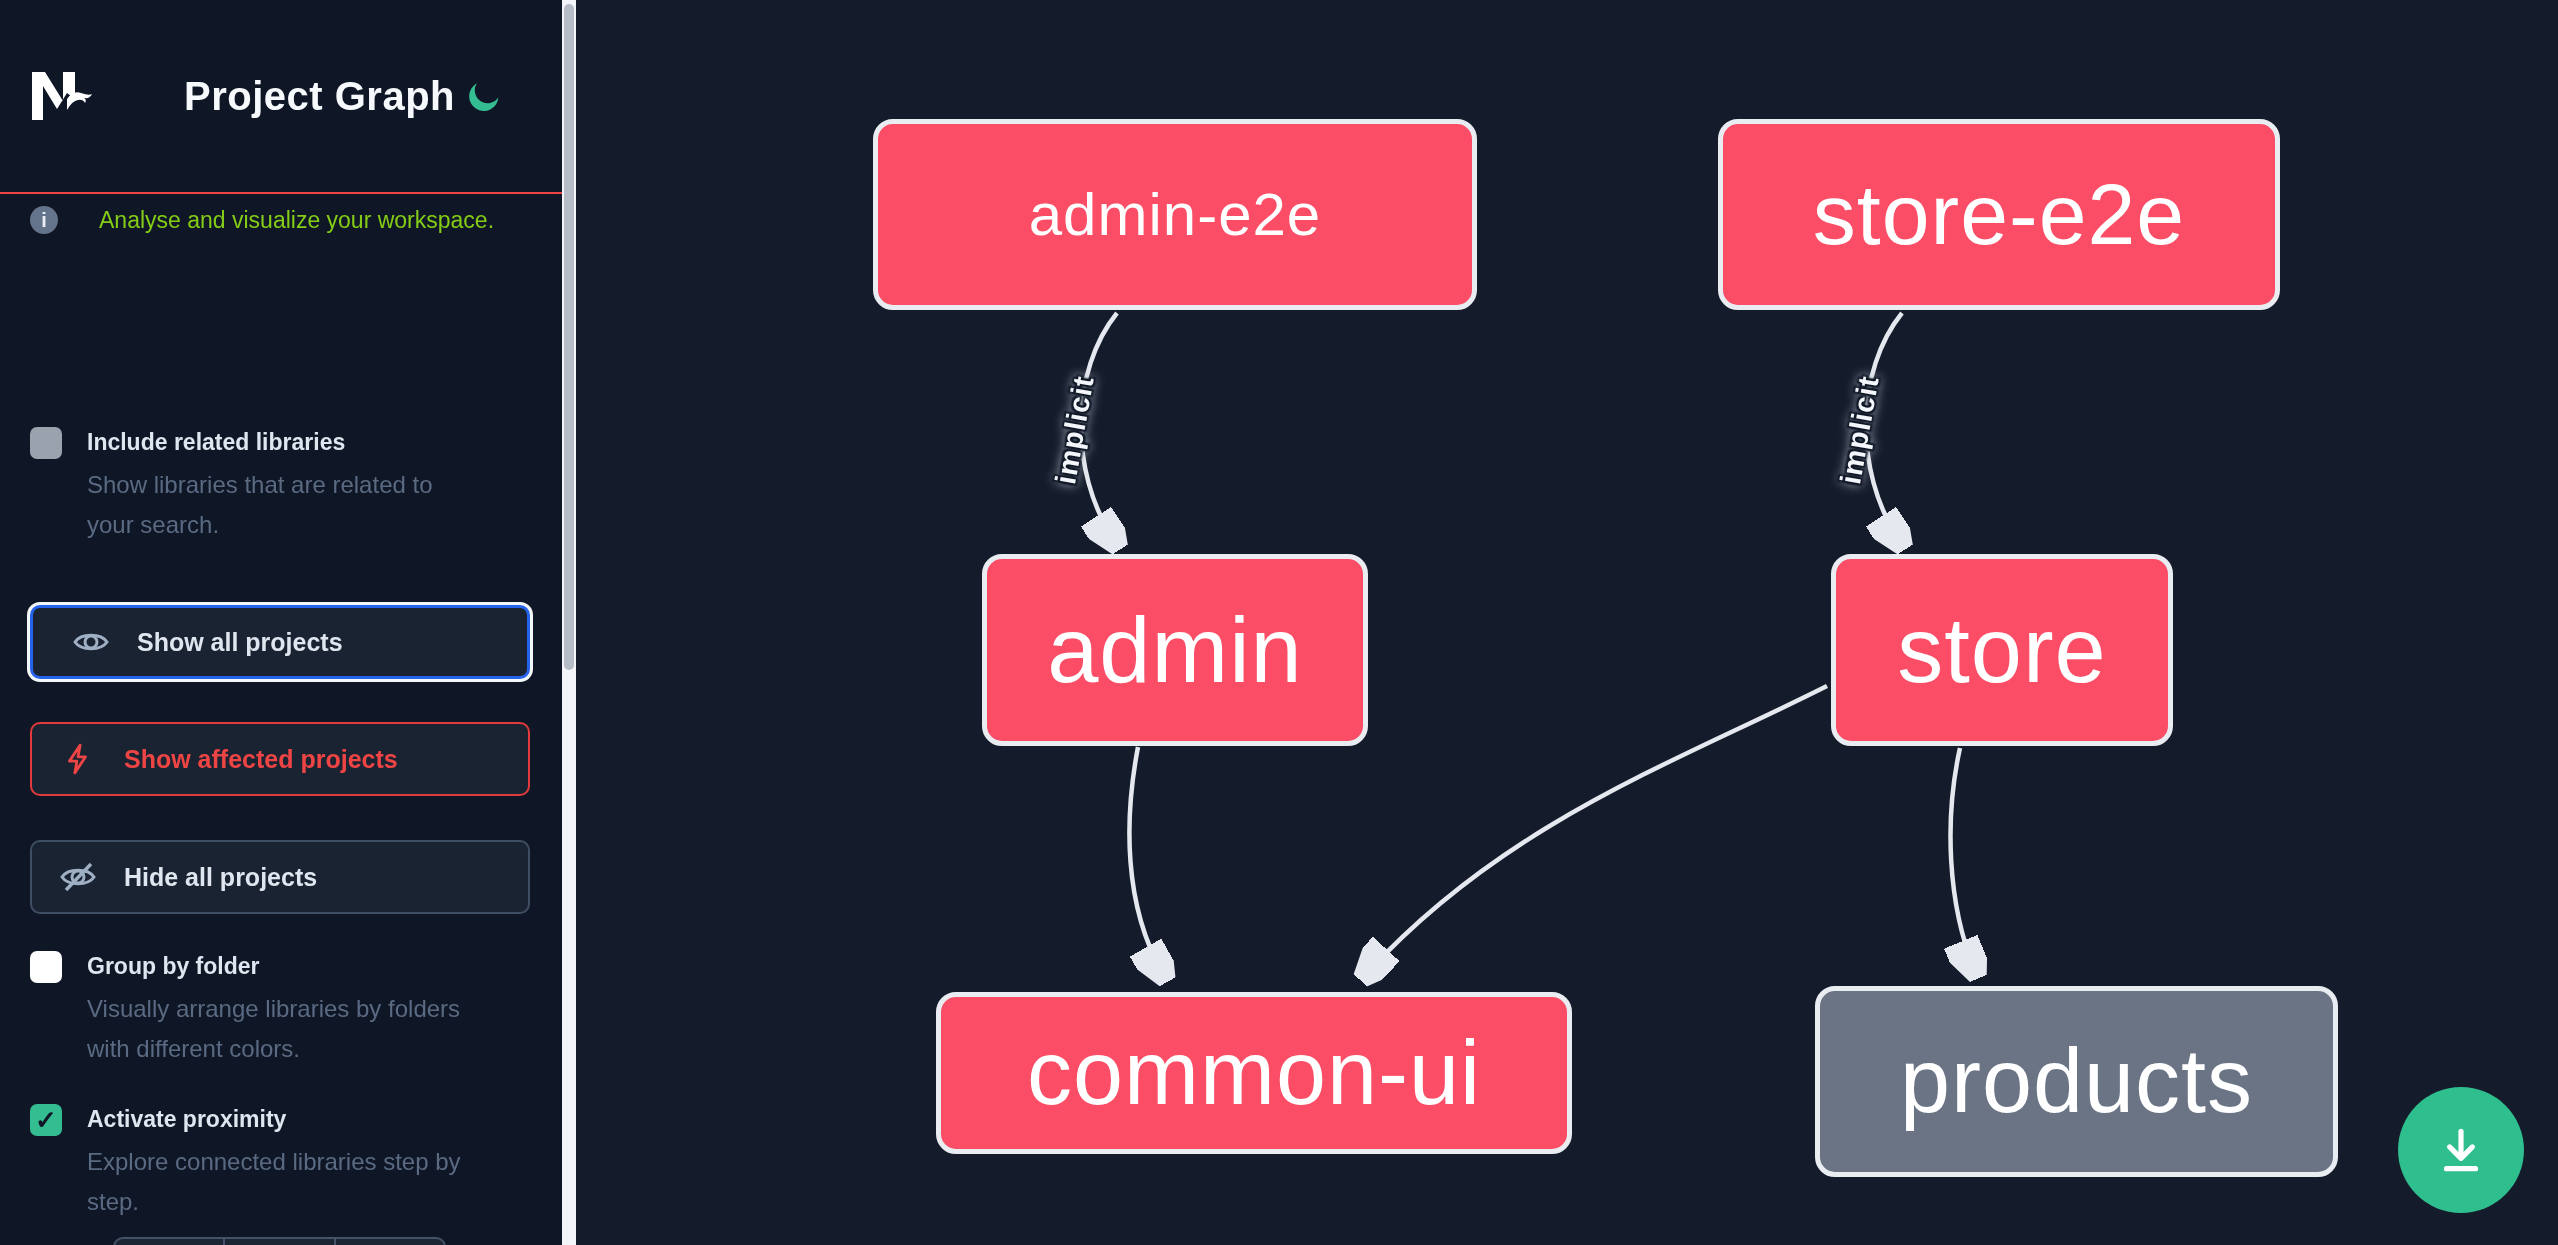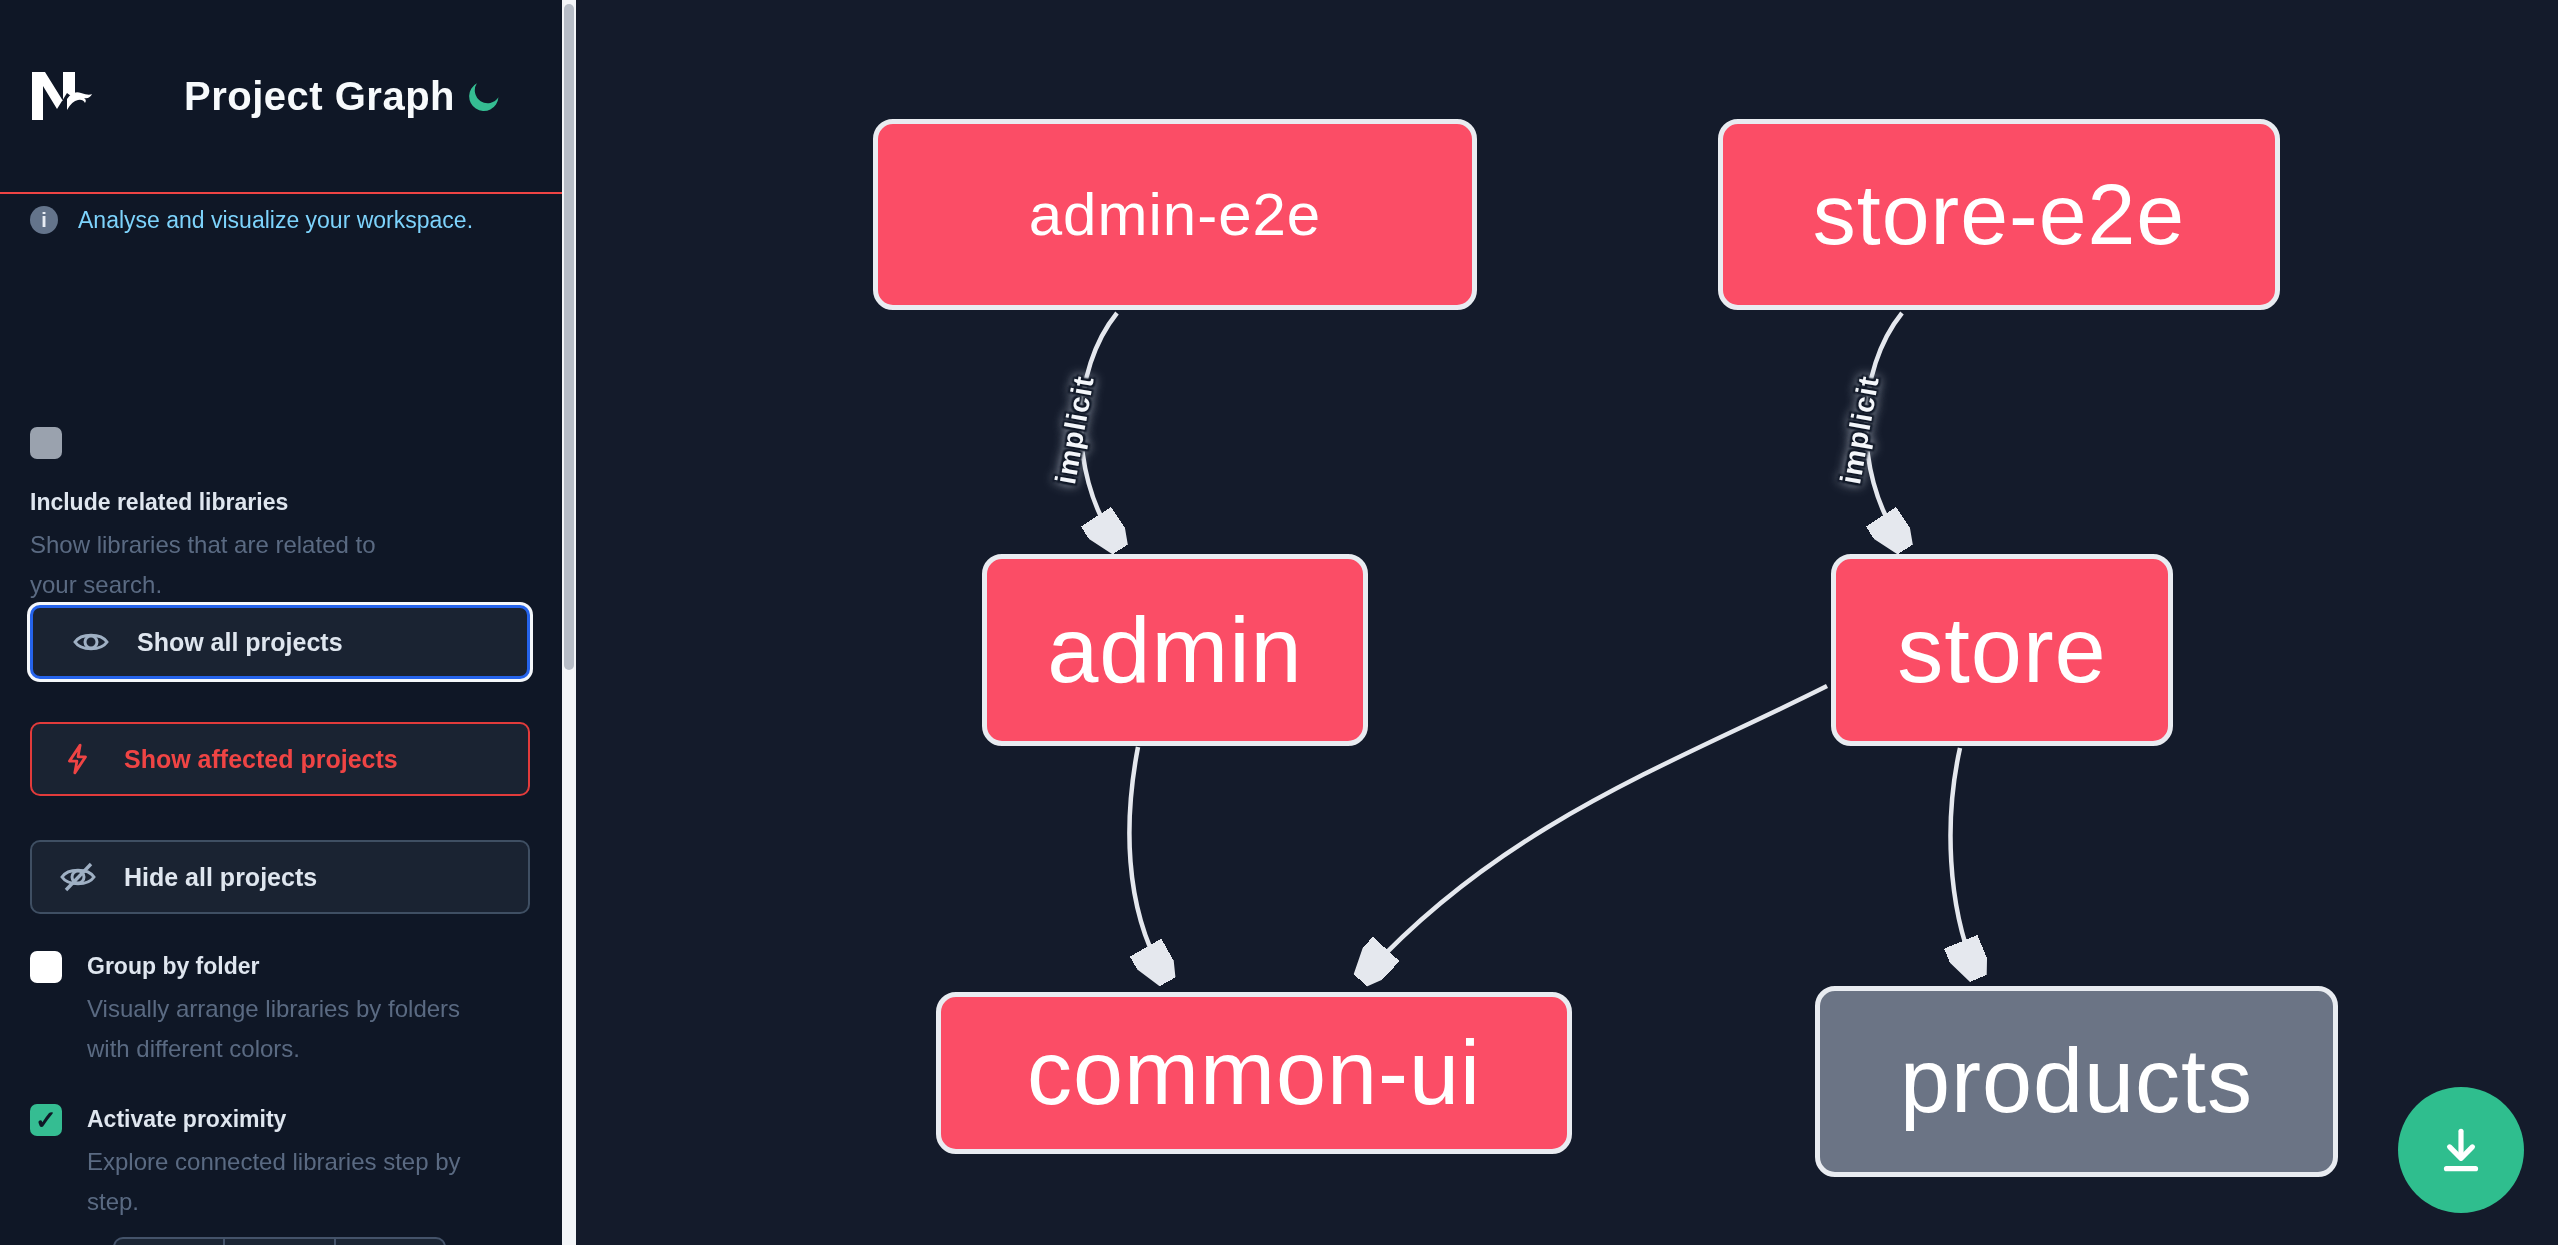--- a/index.html
+++ b/index.html
@@ -33,21 +33,21 @@
   }
   
   .sidebar{position:absolute;left:0;top:0;width:562px;height:1245px;background:#0f1726;overflow:hidden;}
   .sb-header{position:absolute;left:0;top:0;width:562px;height:192px;display:flex;align-items:center;border-bottom:2px solid #ef4444;}
   .logo{margin-left:30px;width:64px;height:56px;display:flex;align-items:center;}
   .app-title{margin-left:90px;font-size:40px;font-weight:700;color:#f7fafc;letter-spacing:0.5px;}
   .theme-toggle{margin-left:auto;margin-right:58px;width:40px;height:40px;cursor:pointer;}
   .info-row{position:absolute;left:30px;top:206px;display:flex;align-items:center;gap:20px;}
   .info-icon{width:28px;height:28px;border-radius:50%;background:#64748b;color:#0f1726;
     display:flex;align-items:center;justify-content:center;font-size:20px;font-weight:700;color:#e8edf4;flex:none;}
-  .tagline{font-size:23px;color:#7dd3fc;}
+  .tagline{font-size:23px;color:#84cc16;margin-left:21px;}
   .search{position:absolute;left:30px;top:318px;width:497px;height:66px;background:#1b2537;
     border-radius:10px;display:flex;align-items:stretch;overflow:hidden;}
   .search .icon-cell{width:72px;display:flex;align-items:center;justify-content:center;border-right:3px solid #0d1422;flex:none;}
   .search input{flex:1;background:transparent;border:none;outline:none;color:#c7d2e0;font-size:26px;
     font-family:"Liberation Sans",sans-serif;padding:0 20px;}
   .search input::placeholder{color:#8fa0b5;}
   .toggle{position:absolute;left:30px;display:flex;gap:25px;width:505px;}
   .checkbox{width:32px;height:32px;border-radius:7px;flex:none;margin-top:3px;cursor:pointer;
     display:flex;align-items:center;justify-content:center;font-size:26px;font-weight:700;color:#0f1726;}
   .checkbox.gray{background:#9aa2ae;}
@@ -127,21 +127,21 @@
       </svg>
     </div>
   </div>
 
   <div class="info-row">
     <div class="info-icon">i</div>
     <div class="tagline">Analyse and visualize your workspace.</div>
   </div>
 
 
-  <div class="toggle" style="top:424px;flex-direction:column;">
+  <div class="toggle" style="top:424px;">
     <div class="checkbox gray"></div>
     <div class="txt">
       <div class="lbl">Include related libraries</div>
       <div class="dsc">Show libraries that are related to your search.</div>
     </div>
   </div>
 
   <div class="sb-btn focused" style="top:605px;">
     <span class="bicon">
       <svg width="36" height="26" viewBox="0 0 36 26" fill="none" stroke="#9fb0c4" stroke-width="3">

